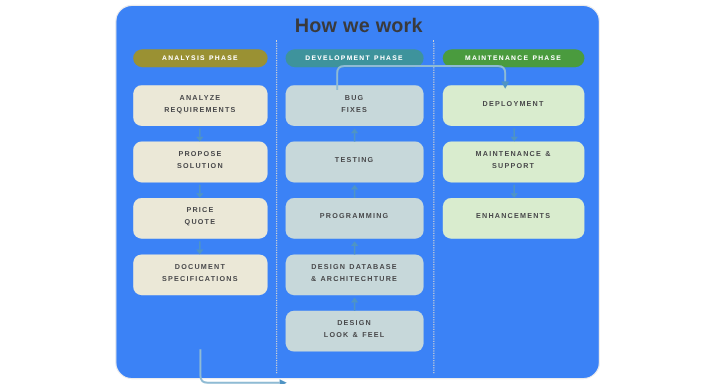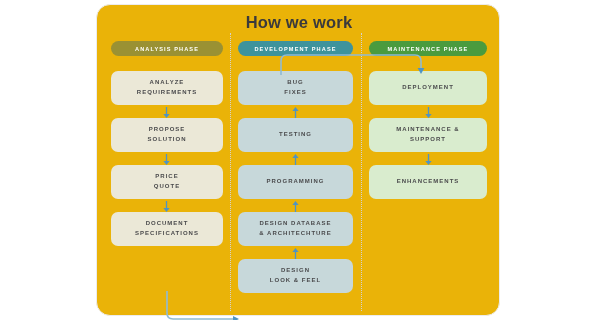--- a/index.html
+++ b/index.html
@@ -21,21 +21,21 @@
     background: #ffffff;
   }
 
   
   .card {
     position: absolute;
     left: 96px;
     top: 4px;
     width: 404px;
     height: 312px;
-    background: #eab308;
+    background: #3b82f6;
     border: 1px solid #ececed;
     border-radius: 14px;
     box-sizing: border-box;
   }
 
   .title {
     position: absolute;
     left: 0;
     top: 8px;
     width: 404px;

